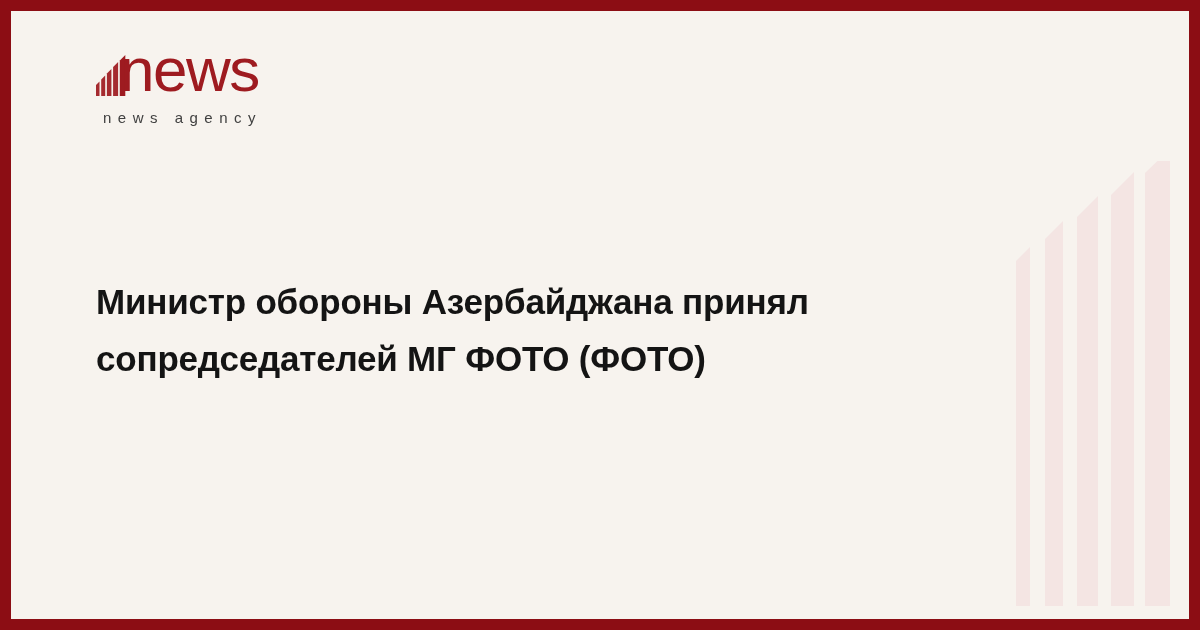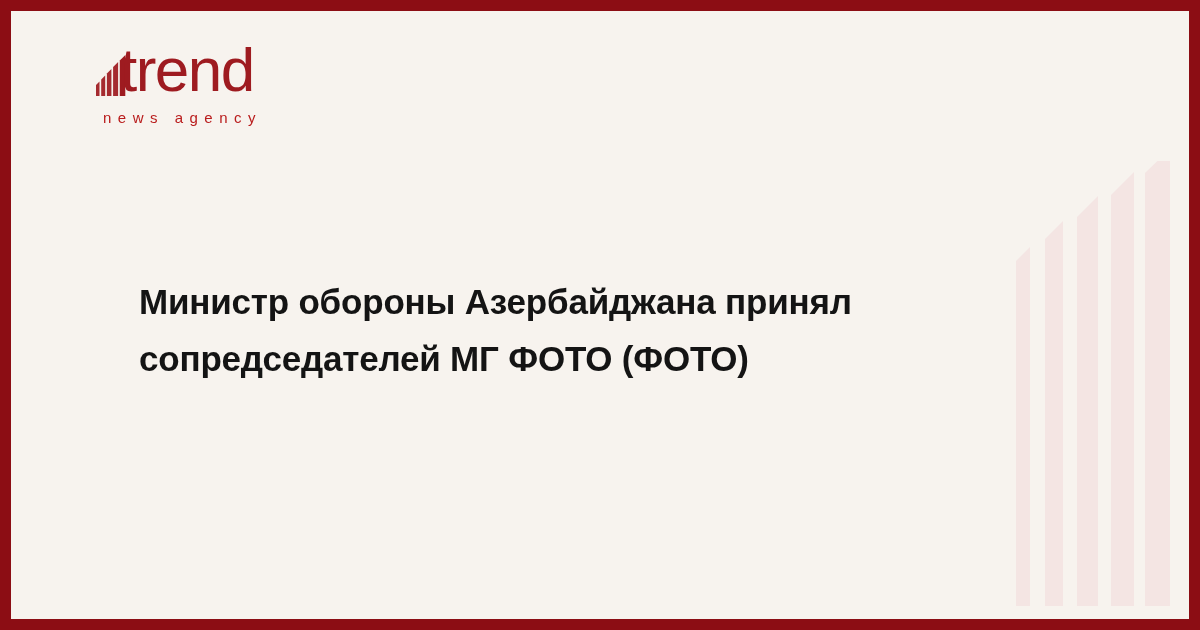--- a/index.html
+++ b/index.html
@@ -73,37 +73,37 @@
     letter-spacing: -1.5px;
   }
 
   .logo-tagline {
     position: absolute;
     left: 7px;
     top: 68px;
     font-size: 15px;
     line-height: 18px;
     font-weight: 400;
-    color: #b91c1c;
+    color: #404040;
     letter-spacing: 6.5px;
   }
 
   
   .headline {
     position: absolute;
     left: 85px;
     top: 262px;
     width: 870px;
     font-size: 35px;
     line-height: 57px;
     font-weight: 700;
     color: #141414;
     letter-spacing: -0.2px;
   }
-  .headline .line { display: block; white-space: nowrap; margin-left: 43px; }
+  .headline .line { display: block; white-space: nowrap; }
 </style>
 </head>
 <body>
 
 <div class="card">
   <div class="card-inner">
 
     <div class="watermark">
       <svg viewBox="0 0 170 445" preserveAspectRatio="none" aria-hidden="true">
         <g fill="#f4e5e3">
@@ -126,21 +126,21 @@
             <polygon points="5.2,38.5 9.2,34.5 9.2,55 5.2,55"></polygon>
             <polygon points="10.9,32.5 15.4,28 15.4,55 10.9,55"></polygon>
             <polygon points="17.1,26 22.1,21 22.1,55 17.1,55"></polygon>
           </g>
           <g fill="#9e1b20">
             <polygon points="23.8,19.5 29.3,14 29.3,55 23.8,55"></polygon>
           </g>
         </svg>
       </div>
 
-      <div class="logo-wordmark">trend</div>
+      <div class="logo-wordmark">news</div>
 
       <div class="logo-tagline">news agency</div>
     </div>
 
     <div class="headline">
       <span class="line">Министр обороны Азербайджана принял</span>
       <span class="line">сопредседателей МГ ФОТО (ФОТО)</span>
     </div>
 
   </div>

